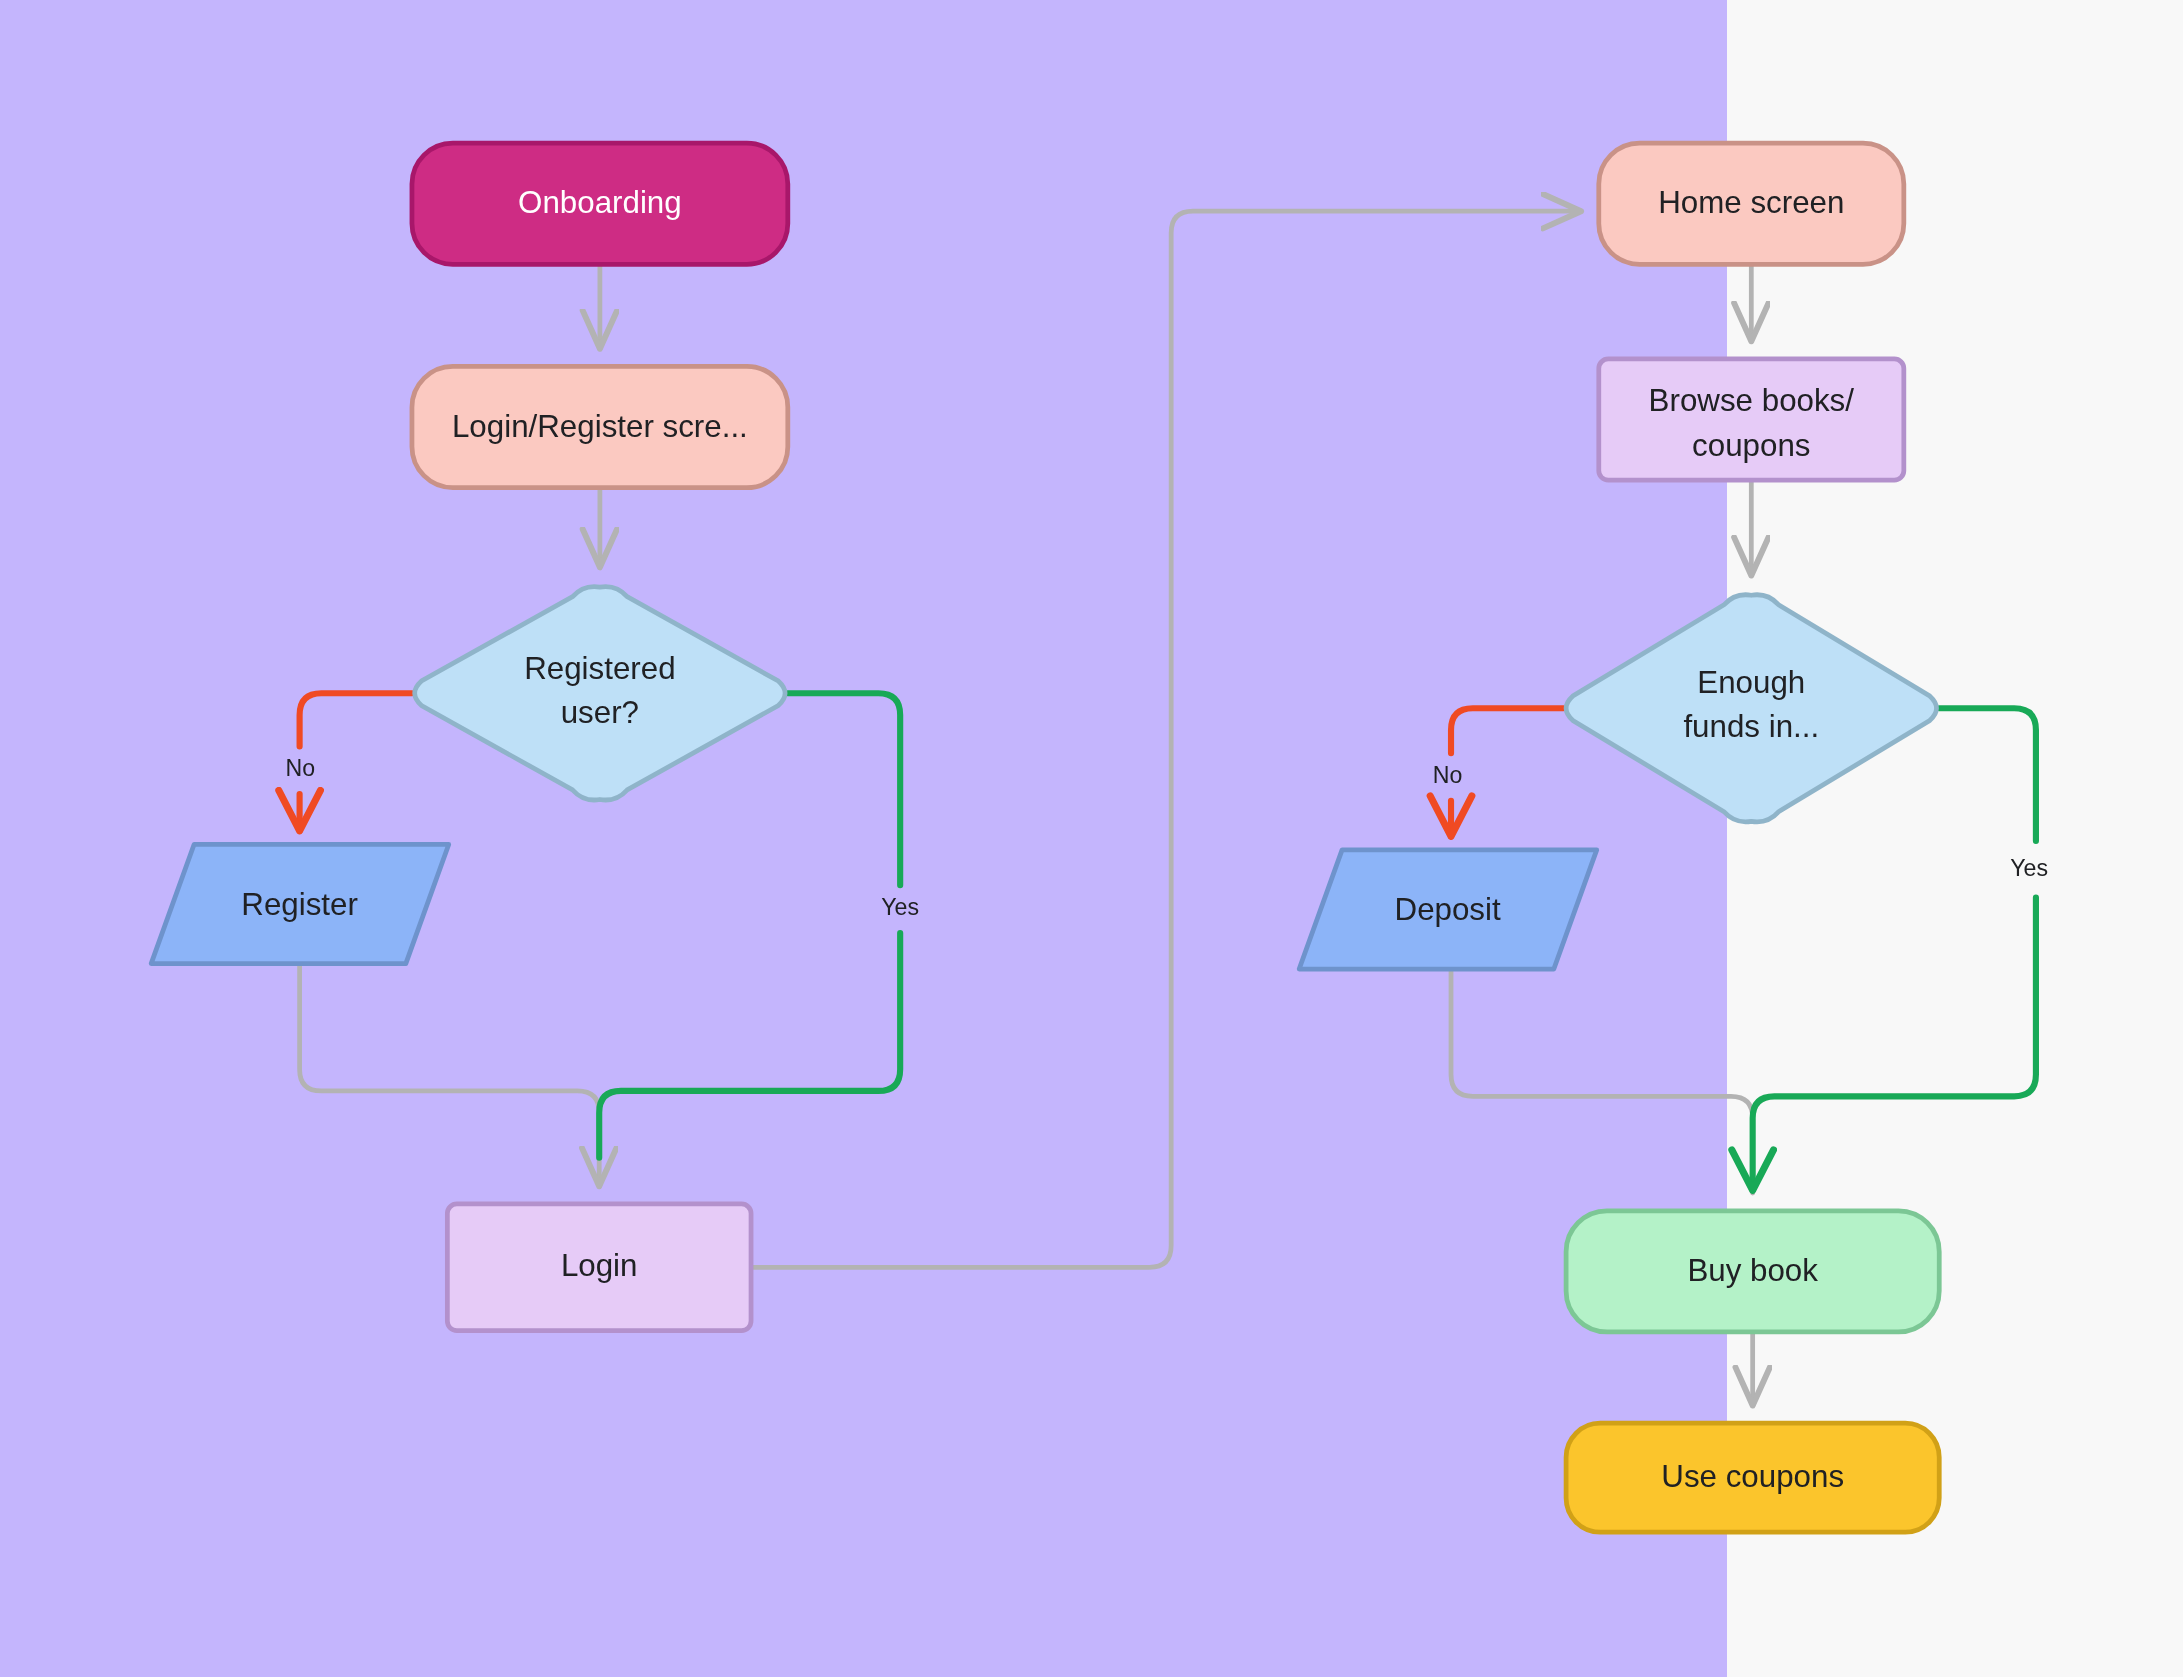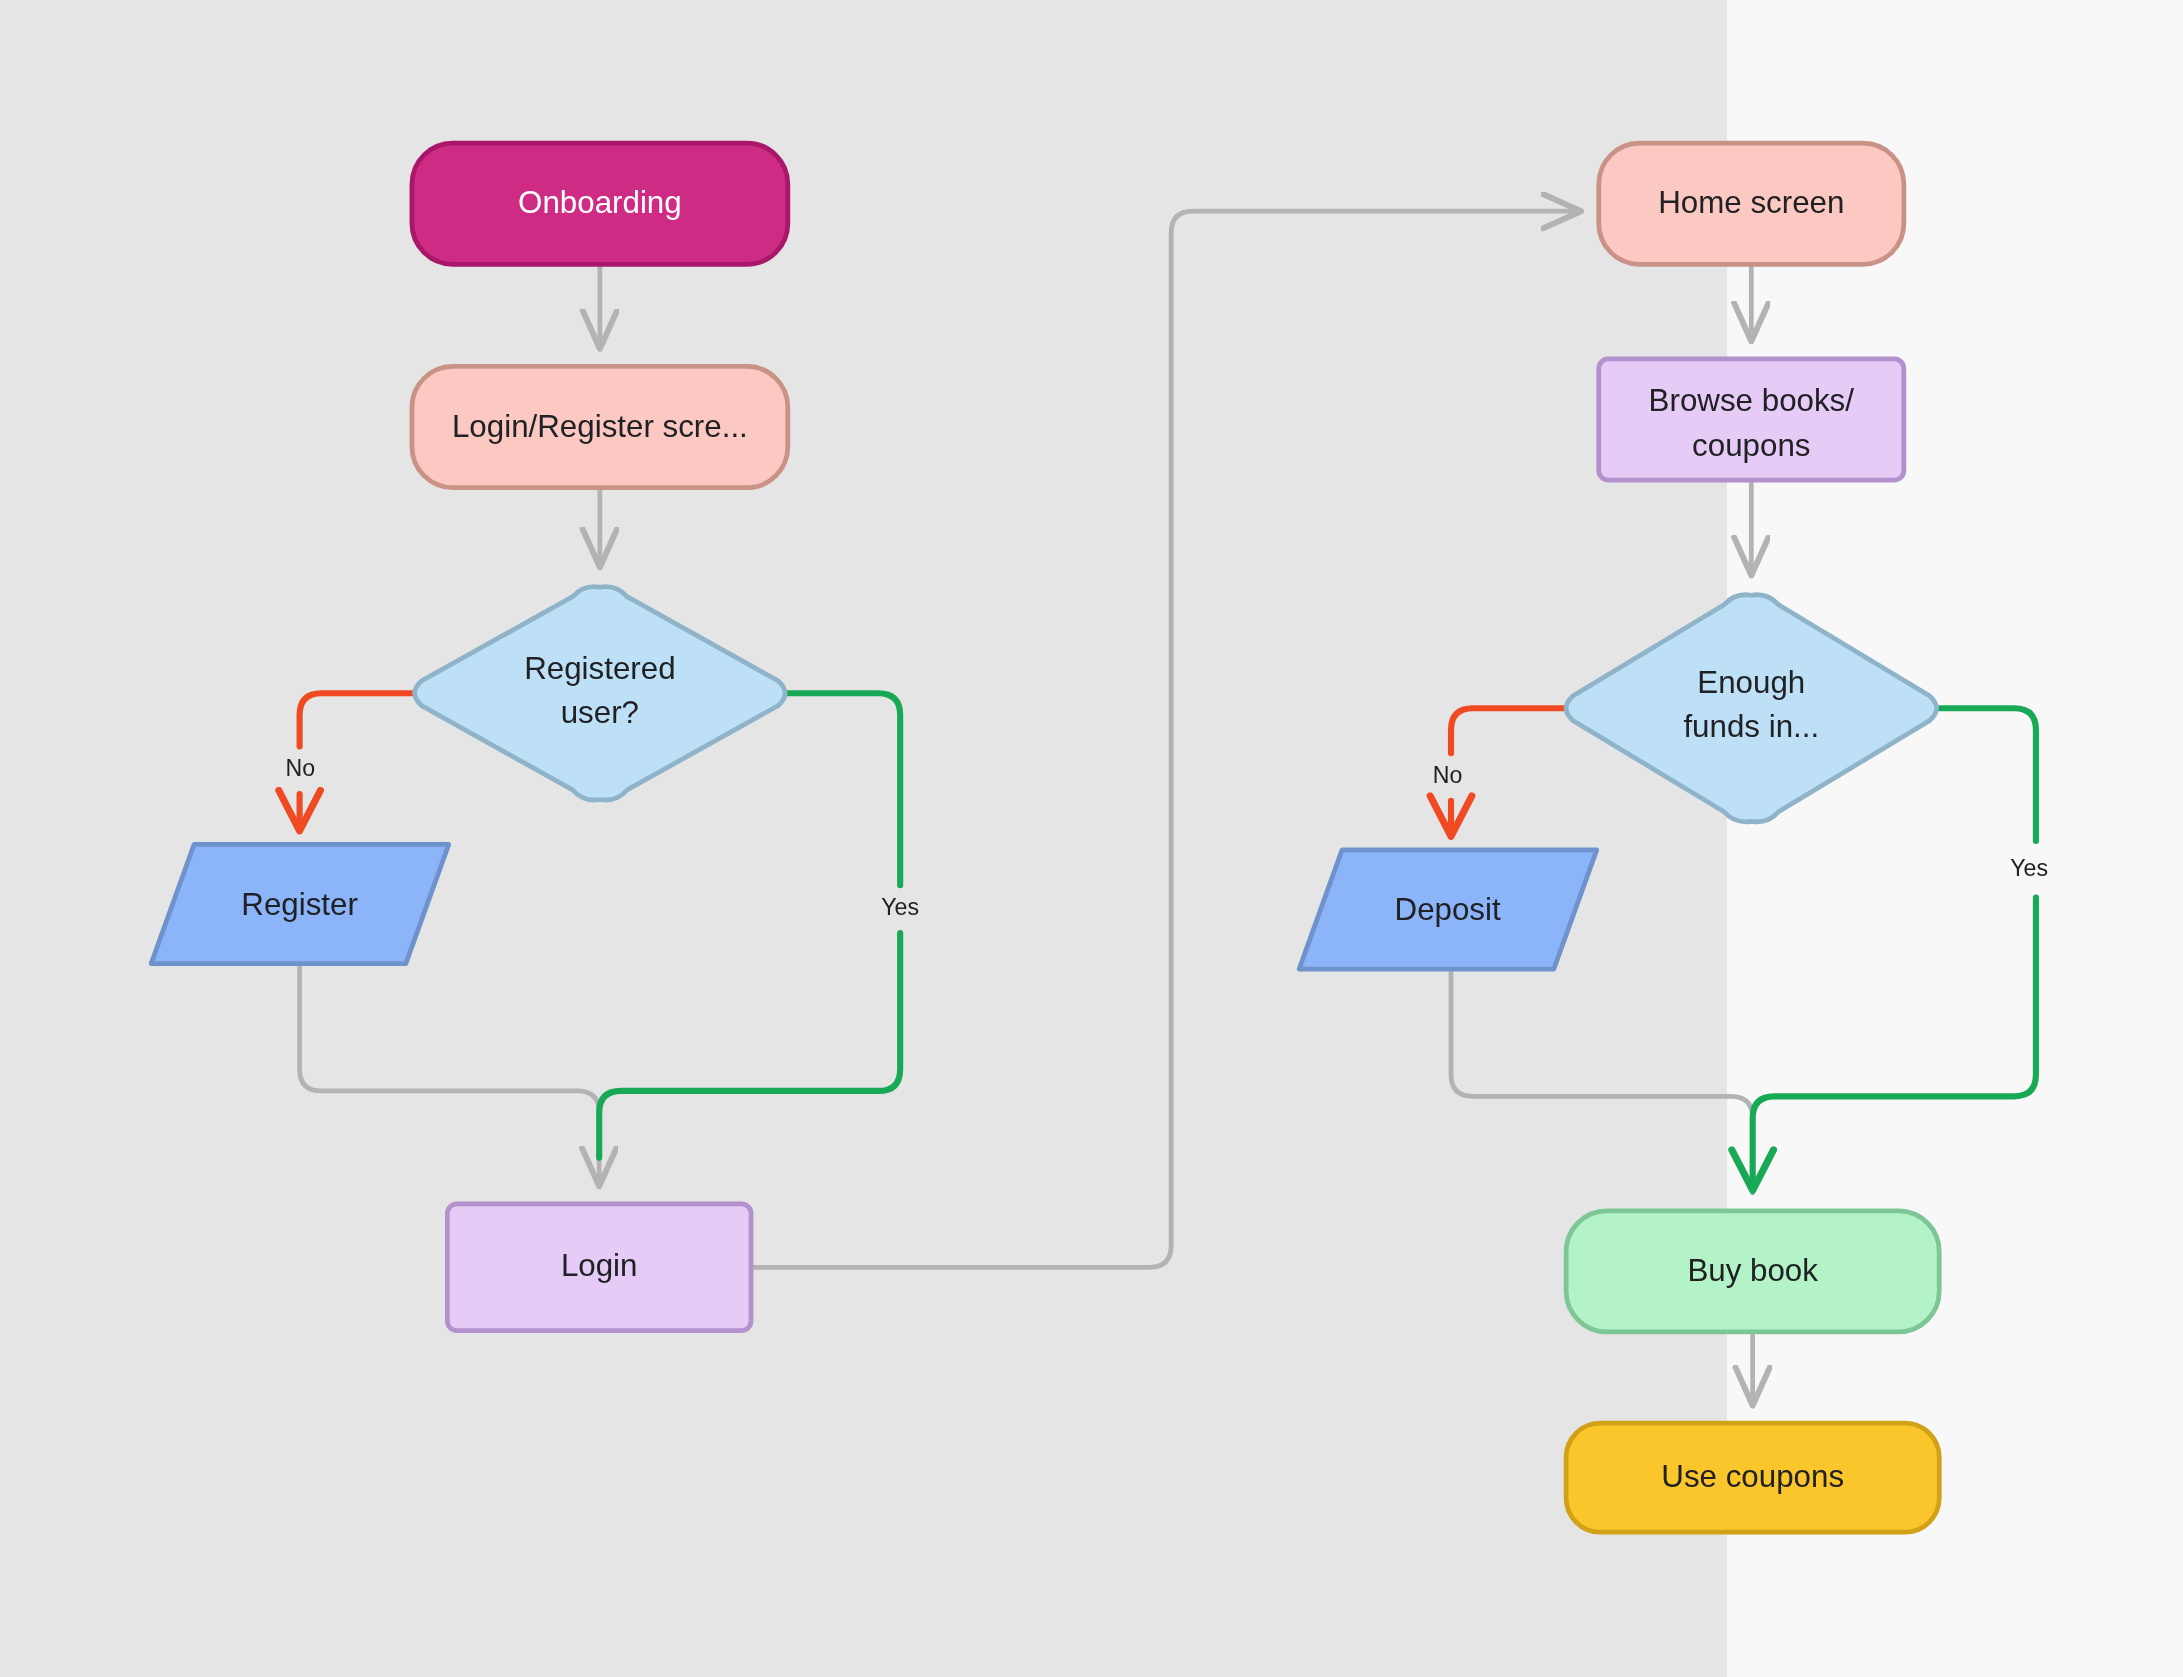--- a/index.html
+++ b/index.html
@@ -10,21 +10,21 @@
   body {
     width: 2183px;
     height: 1678px;
     overflow: hidden;
     font-family: "Liberation Sans", sans-serif;
   }
   #canvas {
     position: relative;
     width: 1727px;
     height: 1678px;
-    background: #e5e5e5;
+    background: #c4b5fd;
   }
   svg.flow {
     position: absolute;
     top: 0;
     left: 0;
     width: 2183px;
     height: 1678px;
     display: block;
   }
   .node-label {

